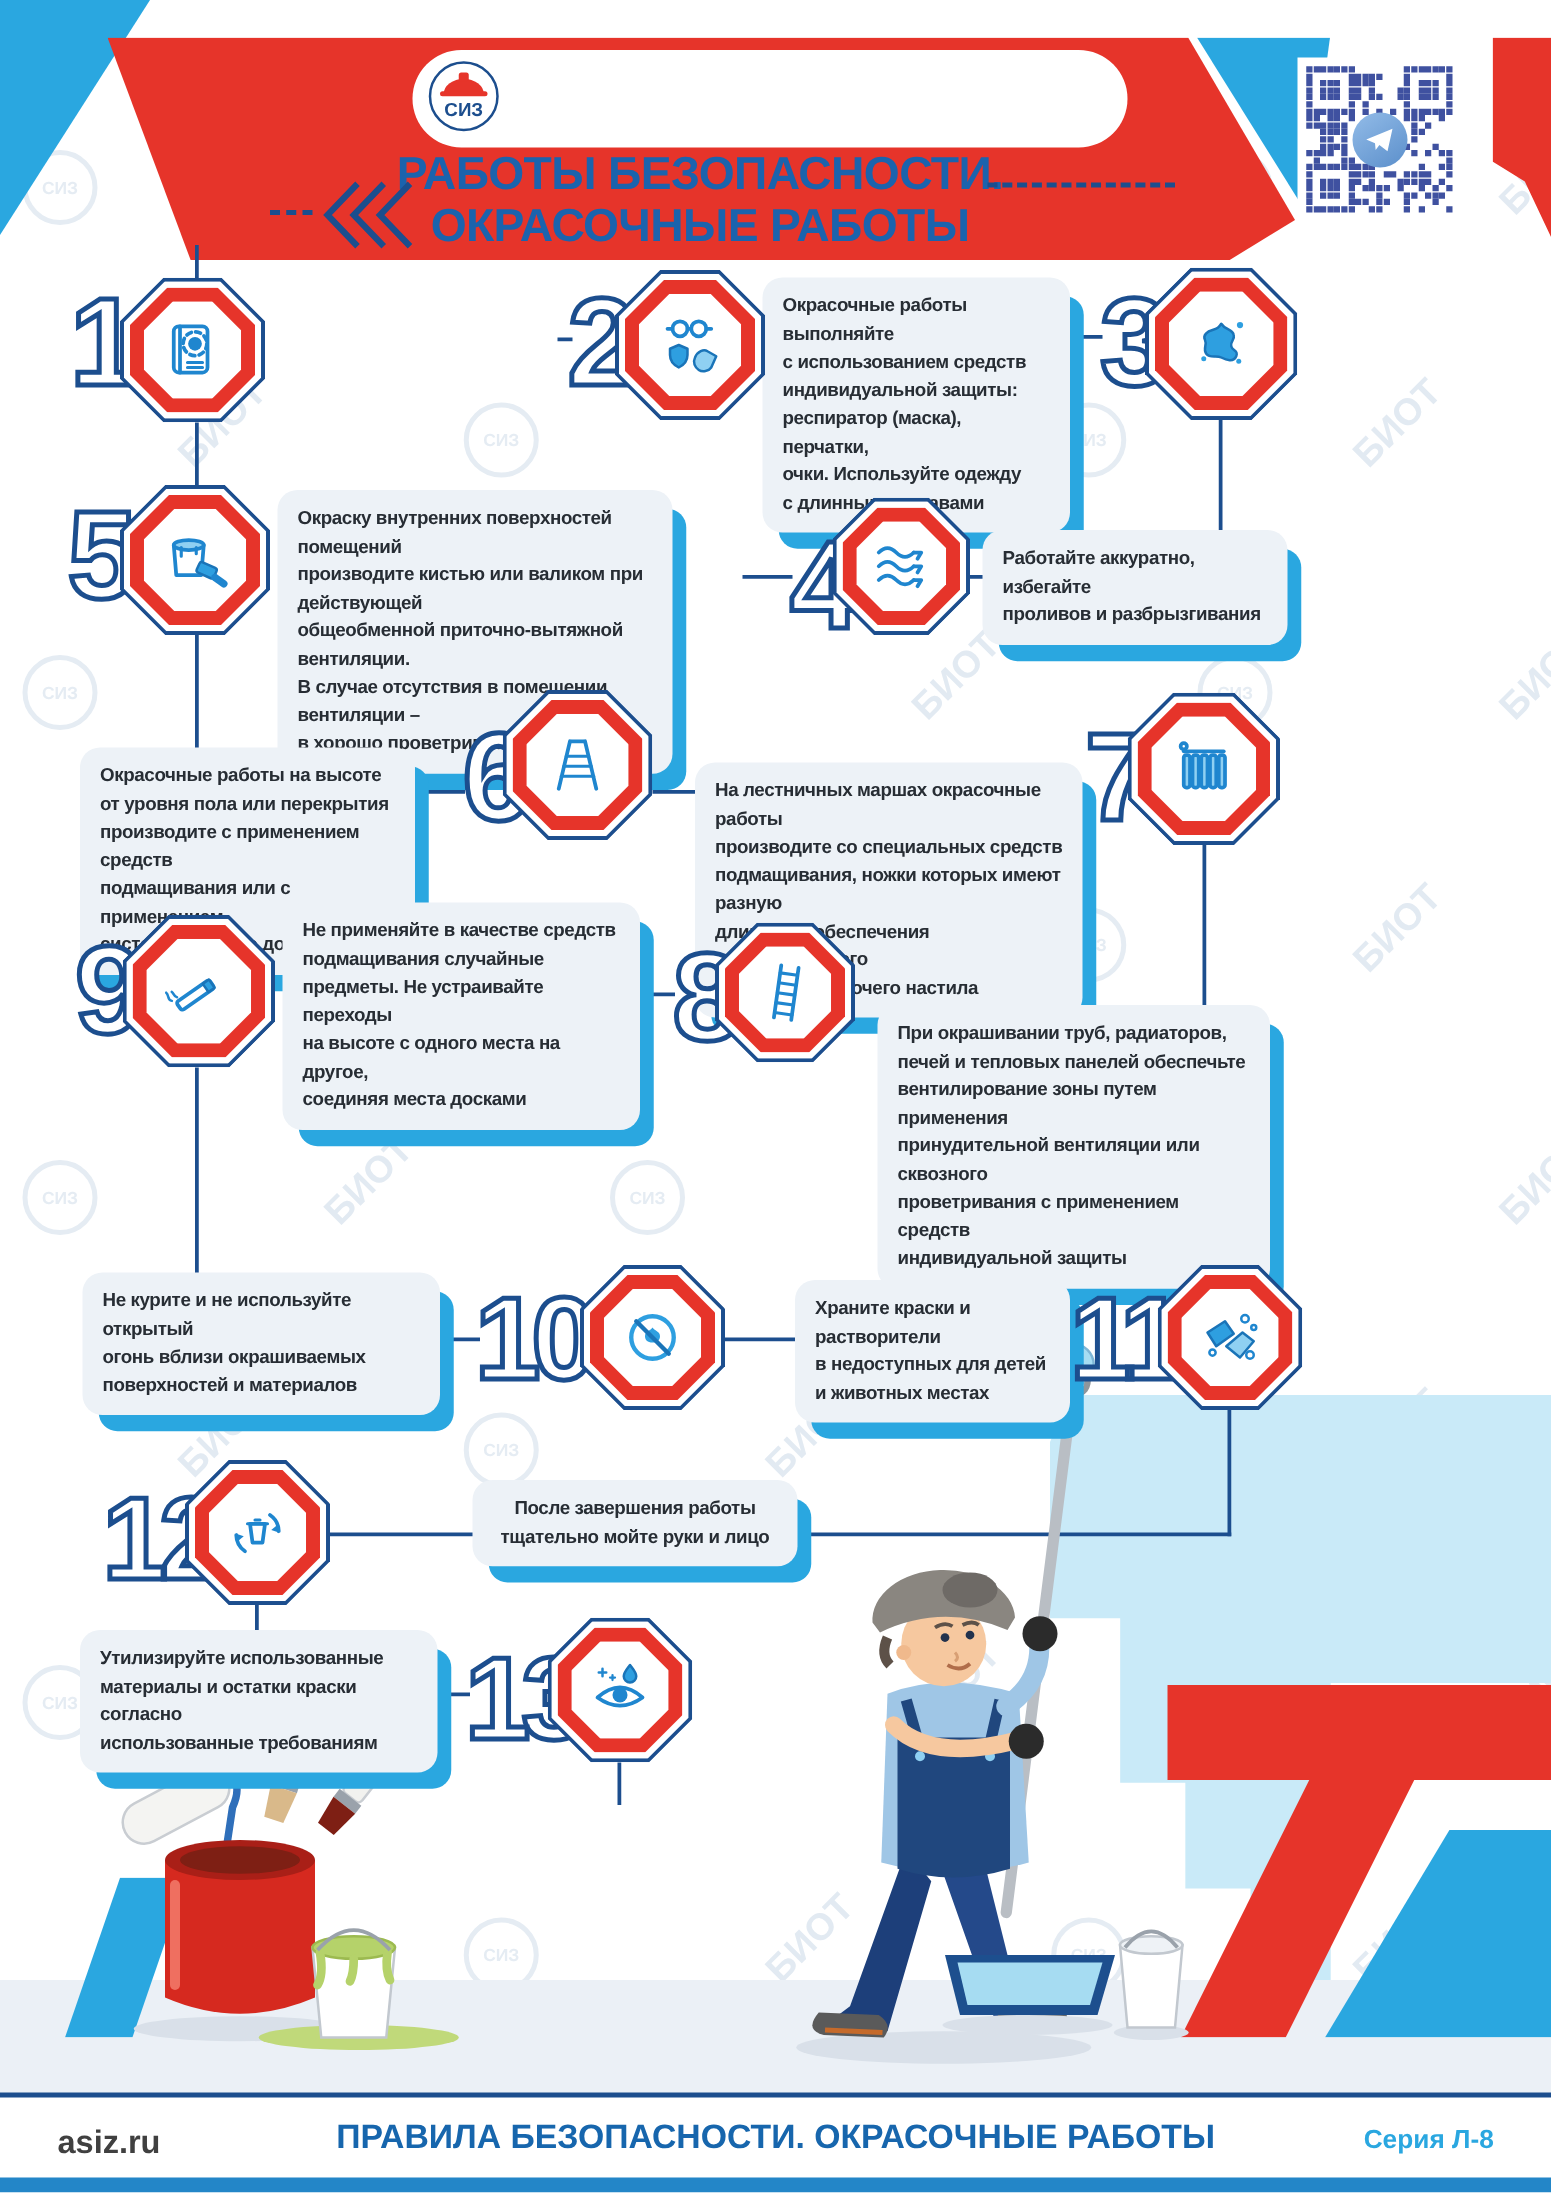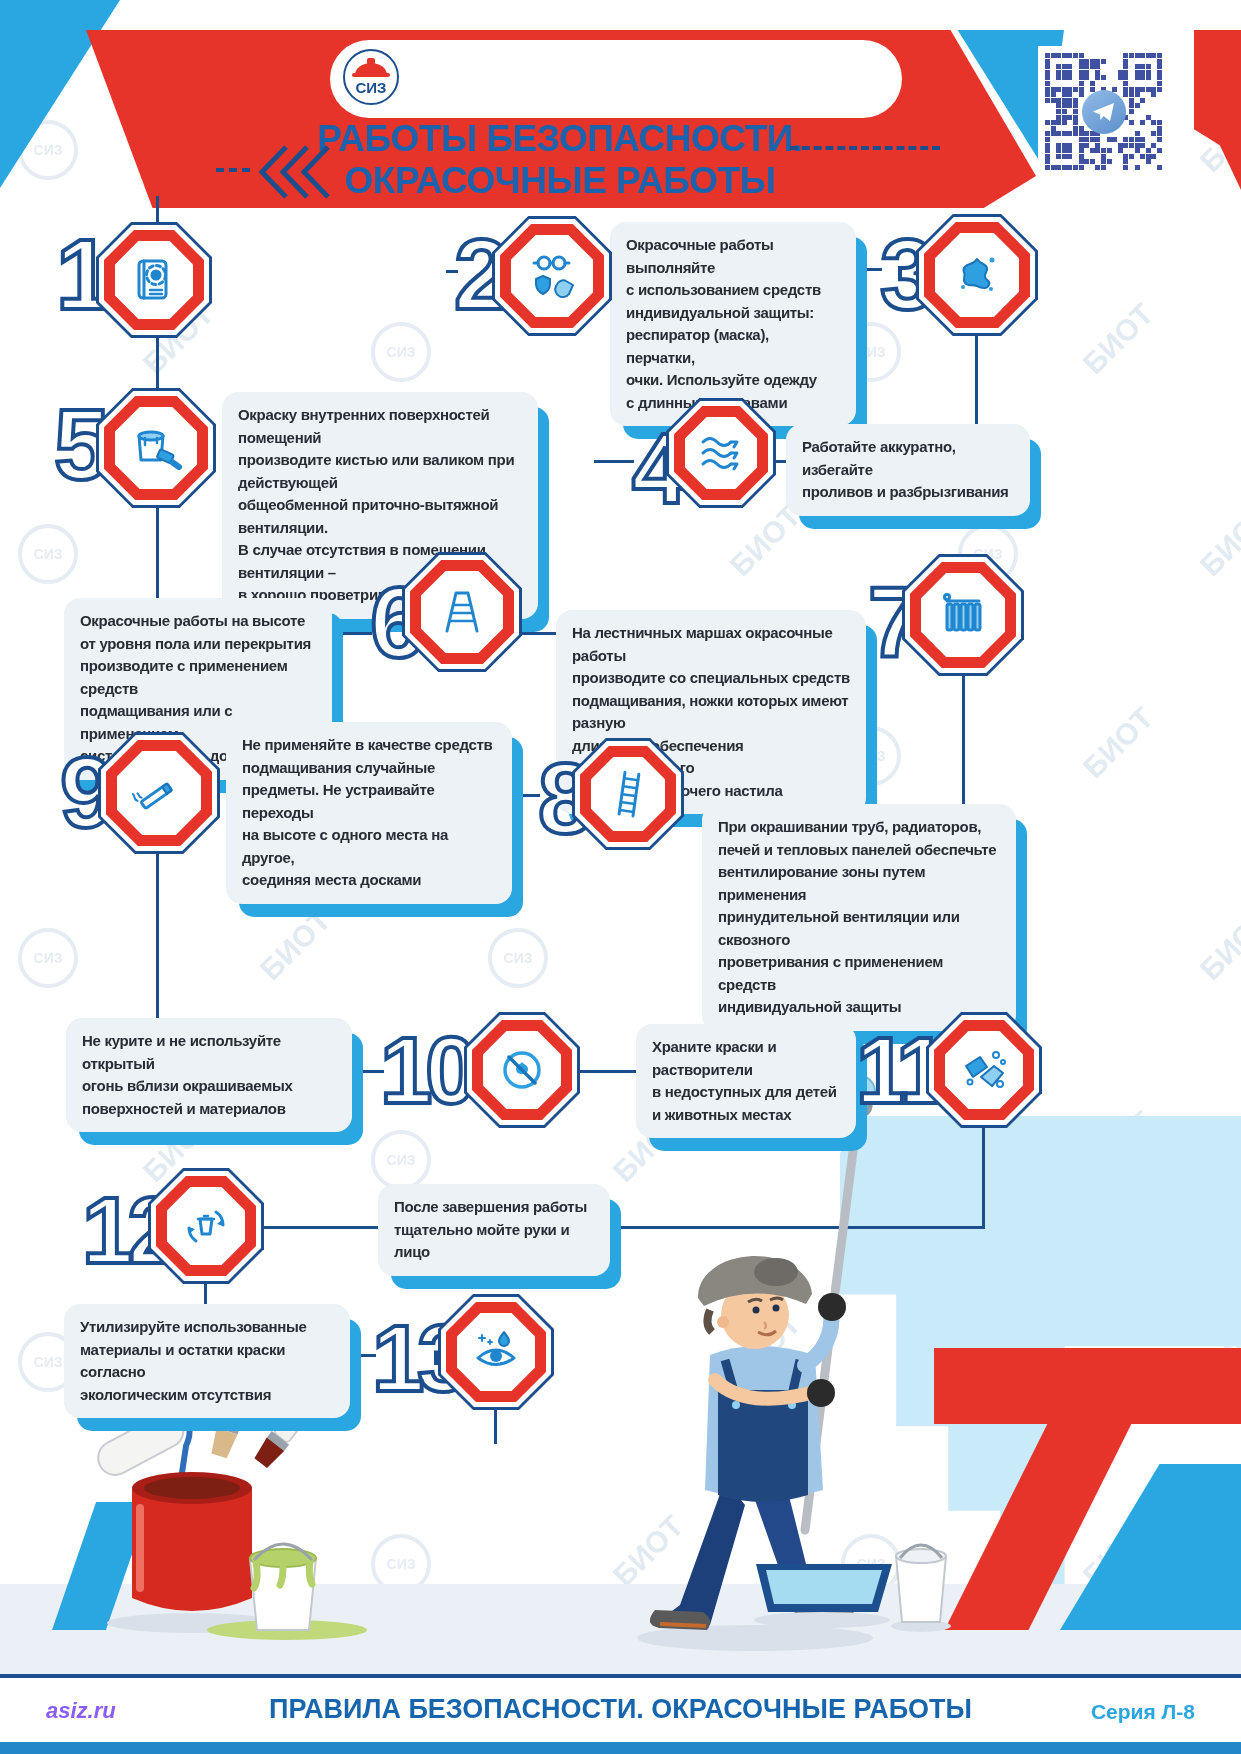--- a/index.html
+++ b/index.html
@@ -60,21 +60,21 @@
   .wedge-bl{left:52px;top:1502px;width:98px;height:128px;background:#2aa7e0;z-index:3;
         clip-path:polygon(45% 0,100% 0,55% 100%,0 100%);}
   .seven-bar{left:934px;top:1348px;width:307px;height:76px;background:#e6342a;z-index:3;}
   .seven-leg{left:934px;top:1424px;width:210px;height:206px;background:#e6342a;z-index:3;
         clip-path:polygon(54% 0,94% 0,45% 100%,5% 100%);}
   .seven-blue{left:1060px;top:1464px;width:181px;height:166px;background:#2aa7e0;z-index:3;
         clip-path:polygon(55% 0,100% 0,100% 100%,0 100%);}
   .figure{z-index:4;}
   
   .floorline{left:0;top:1674px;width:1241px;height:4px;background:#1c4e8e;z-index:5;}
-  .f-site{left:46px;top:1698px;font-size:22px;font-weight:bold;color:#8b5cf6;z-index:5;font-style:italic;}
+  .f-site{left:46px;top:1698px;font-size:26px;font-weight:bold;color:#404040;z-index:5;}
   .f-title{left:0;width:1241px;text-align:center;top:1694px;font-size:27px;font-weight:bold;color:#1766ad;z-index:5;}
   .f-series{right:46px;top:1700px;font-size:21px;font-weight:bold;color:#2aa7e0;z-index:5;}
   .f-bar{left:0;top:1742px;width:1241px;height:12px;background:#2386c8;z-index:5;}
   .ic{stroke:#1f86cf;stroke-width:3;fill:none;stroke-linecap:round;stroke-linejoin:round;}
 </style>
 </head>
 <body>
 
 <div style="position:absolute;inset:0;">
 
@@ -442,25 +442,25 @@
 подмащивания случайные
 предметы. Не устраивайте переходы
 на высоте с одного места на другое,
 соединяя места досками</div>
   <div class="card" style="left:66px;top:1018px;width:286px;">Не курите и не используйте открытый
 огонь вблизи окрашиваемых
 поверхностей и материалов</div>
   <div class="card" style="left:636px;top:1024px;width:220px;">Храните краски и растворители
 в недоступных для детей
 и животных местах</div>
-  <div class="card" style="left:378px;top:1184px;width:232px;">После завершения работы
+  <div class="card" style="left:378px;top:1184px;width:260px;text-align:center;">После завершения работы
 тщательно мойте руки и лицо</div>
   <div class="card" style="left:64px;top:1304px;width:286px;">Утилизируйте использованные
 материалы и остатки краски согласно
-экологическим отсутствия</div>
+использованные требованиям</div>
 
   <div class="num" style="left:56px;top:228px;">1</div>
   <div class="num" style="left:454px;top:228px;">2</div>
   <div class="num" style="left:880px;top:228px;">3</div>
   <div class="num" style="left:632px;top:422px;">4</div>
   <div class="num" style="left:54px;top:398px;">5</div>
   <div class="num" style="left:370px;top:576px;">6</div>
   <div class="num" style="left:868px;top:576px;">7</div>
   <div class="num" style="left:538px;top:752px;">8</div>
   <div class="num" style="left:60px;top:746px;">9</div>

